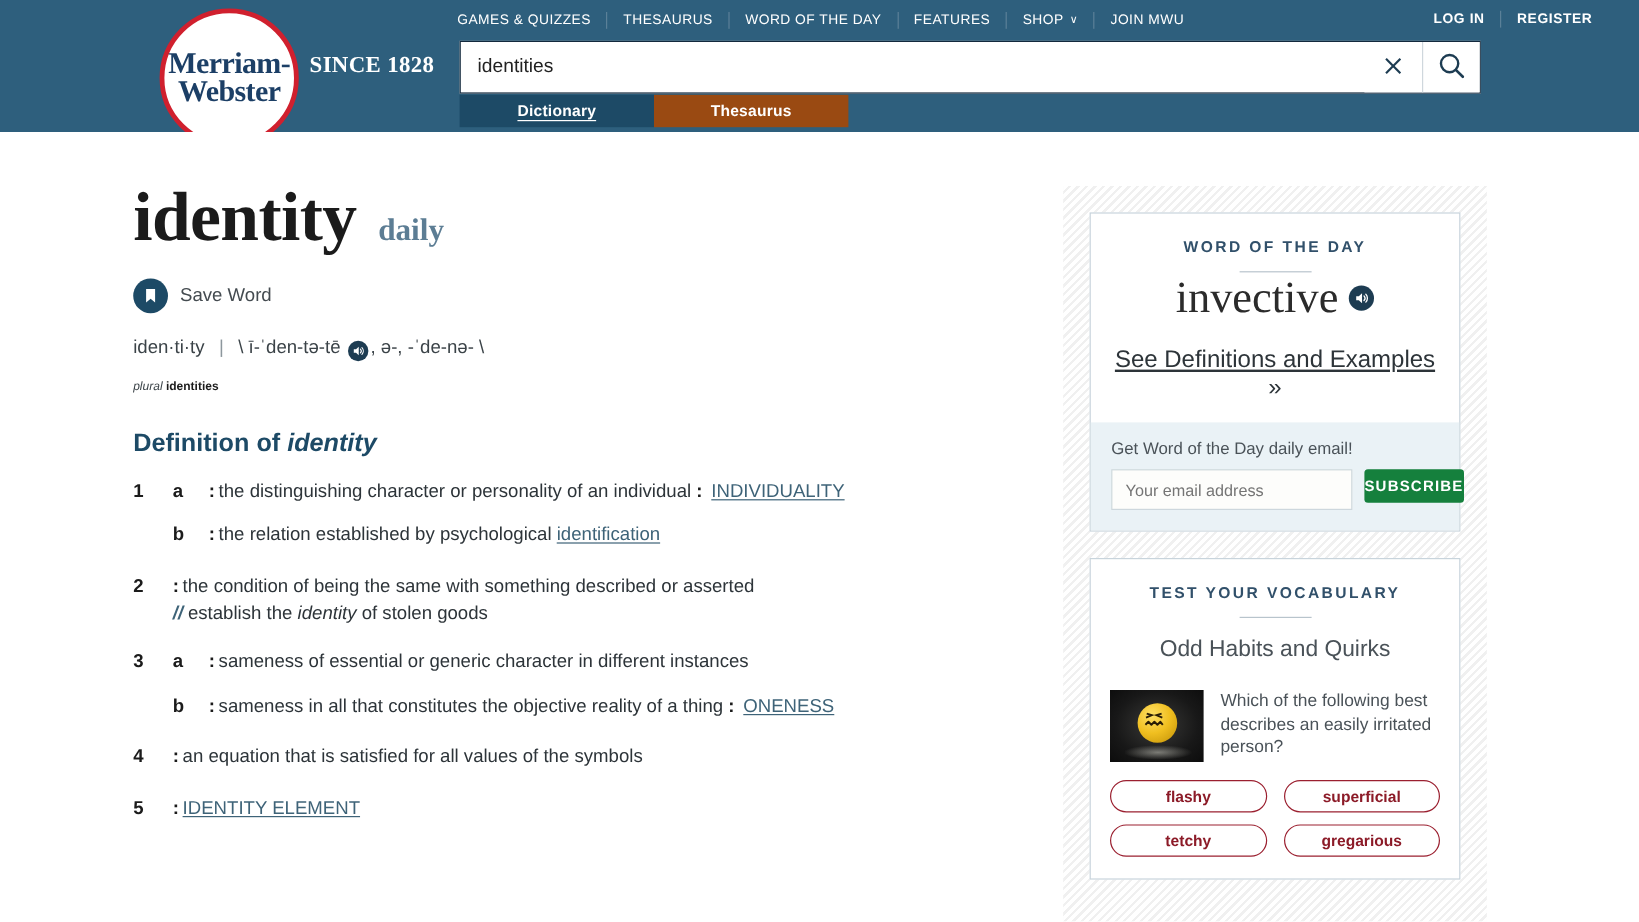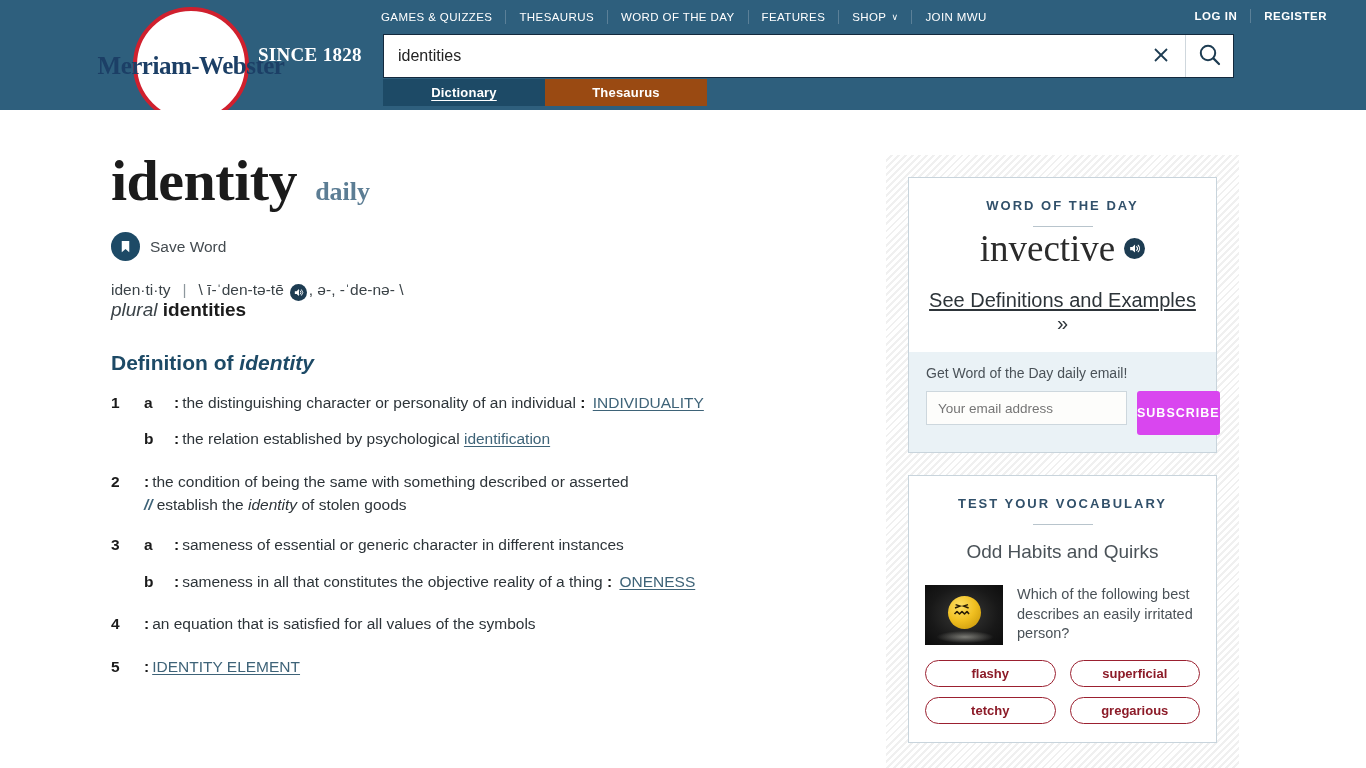--- a/index.html
+++ b/index.html
@@ -29,21 +29,21 @@
   }
   .logo-circle {
     width: 116px;
     height: 116px;
     border-radius: 50%;
     background: #ffffff;
     border: 4px solid #d0202e;
     display: flex;
     align-items: center;
     justify-content: center;
-    flex-direction: row;
+    flex-direction: column;
     line-height: 0.92;
   }
   .logo-circle span {
     font-family: "Liberation Serif", serif;
     font-weight: 700;
     font-size: 25px;
     color: #1c3f66;
     letter-spacing: -0.5px;
   }
 
@@ -228,22 +228,22 @@
     display: inline-flex;
     width: 17px; height: 17px;
     border-radius: 50%;
     background: #1d3c52;
     align-items: center; justify-content: center;
     margin: 0 2px 0 6px;
     position: relative; top: 2px;
     cursor: pointer;
   }
   .inflection {
-    margin-top: 0;
-    font-size: 19px;
+    margin-top: 18px;
+    font-size: 10px;
     color: #2d3439;
   }
   .infl-label { font-style: italic; color: #3b4348; }
   .infl-form { font-weight: 700; color: #1b1b1b; }
 
   .def-heading {
     margin-top: 30px;
     font-size: 21px;
     font-weight: 700;
     color: #1d4a66;
@@ -372,22 +372,22 @@
     border: 1px solid #cdd7dd;
     background: #fdfdfb;
     padding: 0 11px;
     font-size: 13.5px;
     color: #5a6167;
     font-family: "Liberation Sans", sans-serif;
     outline: none;
   }
   .subscribe-btn {
     width: 100px;
-    height: 44px;
-    background: #d946ef;
+    height: 28px;
+    background: #15803d;
     color: #ffffff;
     border: none;
     border-radius: 3px;
     font-size: 12.5px;
     font-weight: 700;
     letter-spacing: 1px;
     cursor: pointer;
     font-family: "Liberation Sans", sans-serif;
   }
 

